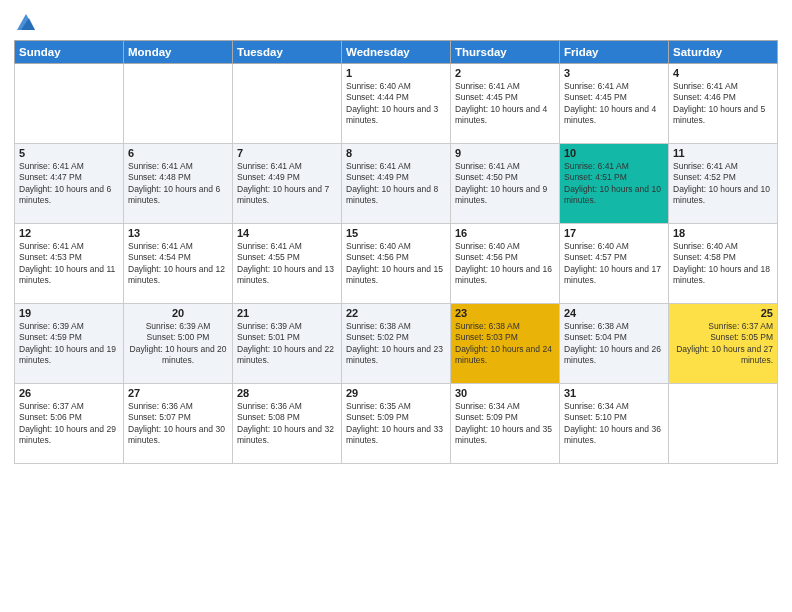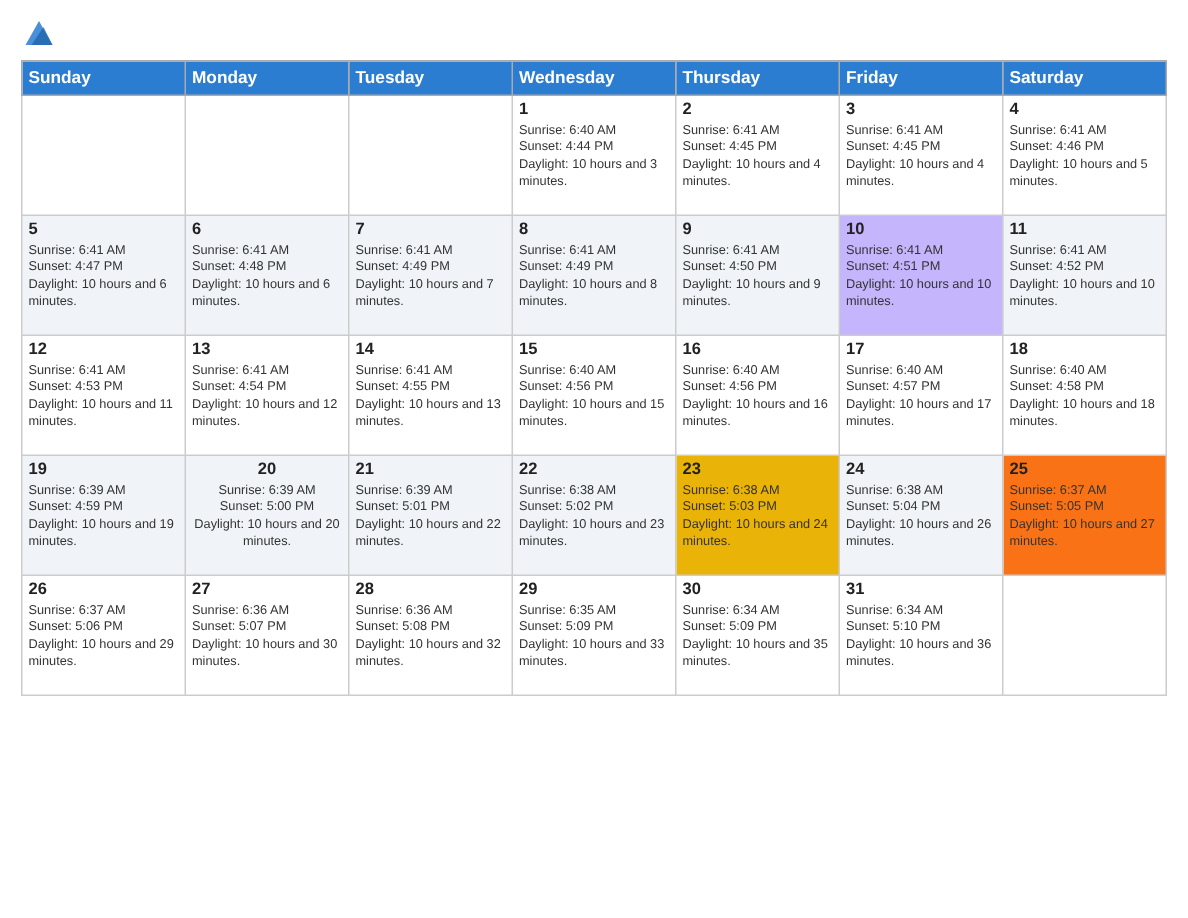--- a/index.html
+++ b/index.html
@@ -175,21 +175,21 @@
             <div class="cell-info" style="white-space: pre-line;">Sunrise: 6:41 AM
 Sunset: 4:49 PM
 Daylight: 10 hours and 8 minutes.</div>
           </td>
           <td style="background: rgb(240, 244, 248);">
             <span class="day-number">9</span>
             <div class="cell-info" style="white-space: pre-line;">Sunrise: 6:41 AM
 Sunset: 4:50 PM
 Daylight: 10 hours and 9 minutes.</div>
           </td>
-          <td style="background: #c4b5fd;">
+          <td style="background: #14b8a6;">
             <span class="day-number">10</span>
             <div class="cell-info" style="white-space: pre-line;">Sunrise: 6:41 AM
 Sunset: 4:51 PM
 Daylight: 10 hours and 10 minutes.</div>
           </td>
           <td style="background: rgb(240, 244, 248);">
             <span class="day-number">11</span>
             <div class="cell-info" style="white-space: pre-line;">Sunrise: 6:41 AM
 Sunset: 4:52 PM
 Daylight: 10 hours and 10 minutes.</div>
@@ -269,21 +269,21 @@
             <div class="cell-info" style="white-space: pre-line;">Sunrise: 6:38 AM
 Sunset: 5:03 PM
 Daylight: 10 hours and 24 minutes.</div>
           </td>
           <td style="background: rgb(240, 244, 248);">
             <span class="day-number">24</span>
             <div class="cell-info" style="white-space: pre-line;">Sunrise: 6:38 AM
 Sunset: 5:04 PM
 Daylight: 10 hours and 26 minutes.</div>
           </td>
-          <td style="background: #f97316;">
+          <td style="background: #fde047; text-align: right;">
             <span class="day-number">25</span>
             <div class="cell-info" style="white-space: pre-line;">Sunrise: 6:37 AM
 Sunset: 5:05 PM
 Daylight: 10 hours and 27 minutes.</div>
           </td>
         </tr>
         <tr>
           <td>
             <span class="day-number">26</span>
             <div class="cell-info" style="white-space: pre-line;">Sunrise: 6:37 AM

